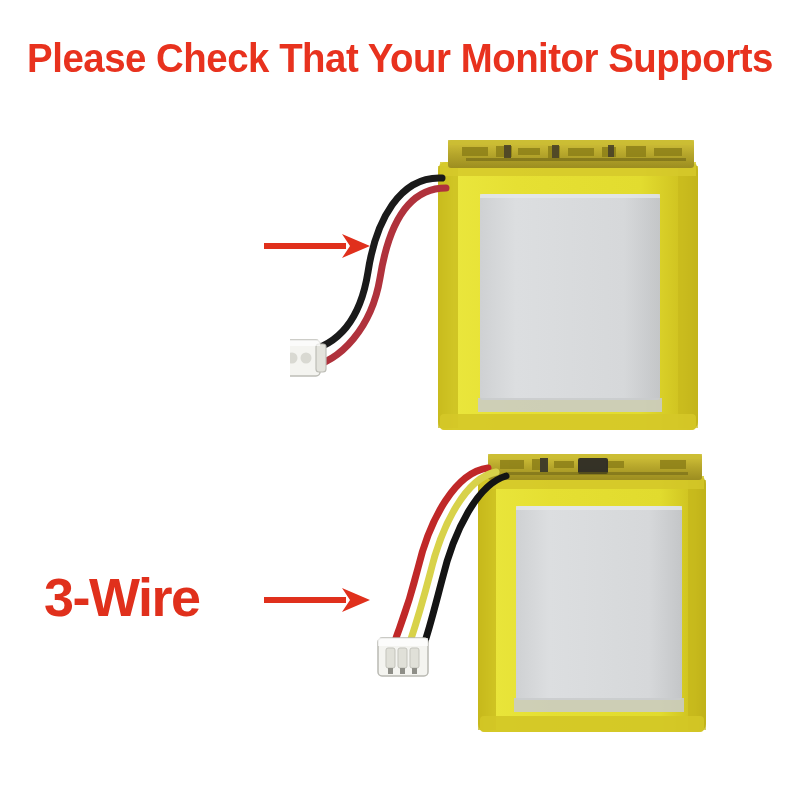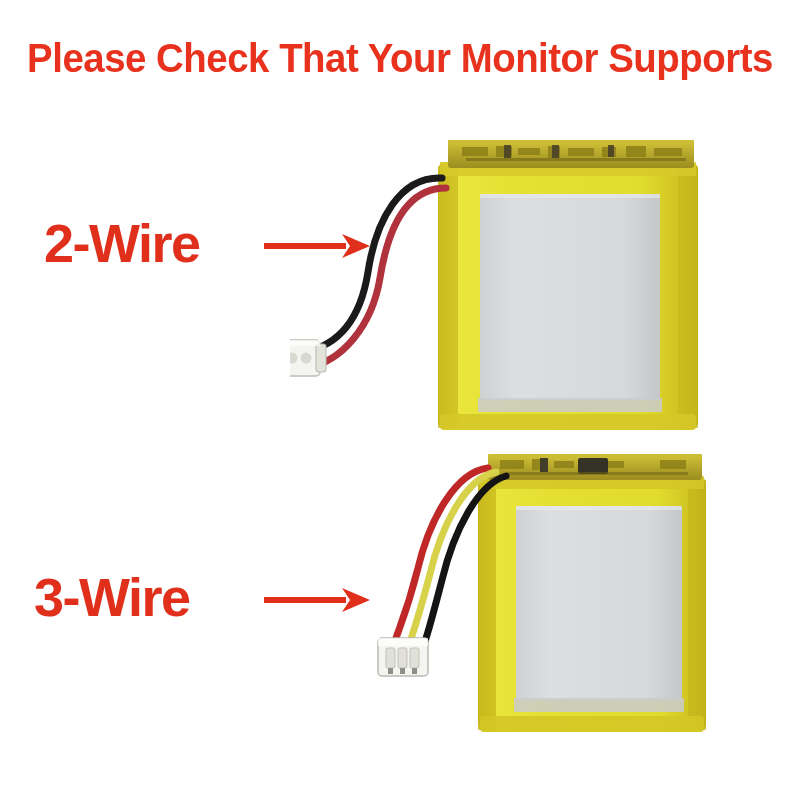--- a/index.html
+++ b/index.html
@@ -41,21 +41,21 @@
   .wire-label {
     position: absolute;
     font-family: "Liberation Sans", sans-serif;
     font-weight: bold;
     font-size: 54px;
     color: #e0301c;
     letter-spacing: -1.5px;
     white-space: nowrap;
   }
   .wire-label.two  { left: 44px;  top: 212px; }
-  .wire-label.three{ left: 34px;  top: 566px; }
+  .wire-label.three{ left: 44px;  top: 566px; }
 
   .arrow { position: absolute; }
   .arrow.two   { left: 262px; top: 228px; }
   .arrow.three { left: 262px; top: 582px; }
 
   
   .battery-unit { position: absolute; }
   .battery-unit.one { left: 290px; top: 132px; }
   .battery-unit.two { left: 360px; top: 442px; }
 
@@ -81,21 +81,20 @@
   .b1 .l-brand { left: 297px; top: 80px; }
   .b1 .l-spec  { left: 272px; top: 80px; }
 </style>
 </head>
 <body>
 
 <div id="stage">
 
   <div class="headline">Please Check That Your Monitor Supports</div>
 
-  <div class="wire-label two">2-Wire</div>
 
   <div class="arrow two">
     <svg width="110" height="36" viewBox="0 0 110 36" aria-hidden="true">
       <line x1="2" y1="18" x2="84" y2="18" stroke="#e0301c" stroke-width="6" stroke-linecap="butt"></line>
       <polygon points="80,6 108,18 80,30 88,18" fill="#e0301c"></polygon>
     </svg>
   </div>
 
   <div class="wire-label three">3-Wire</div>
 

